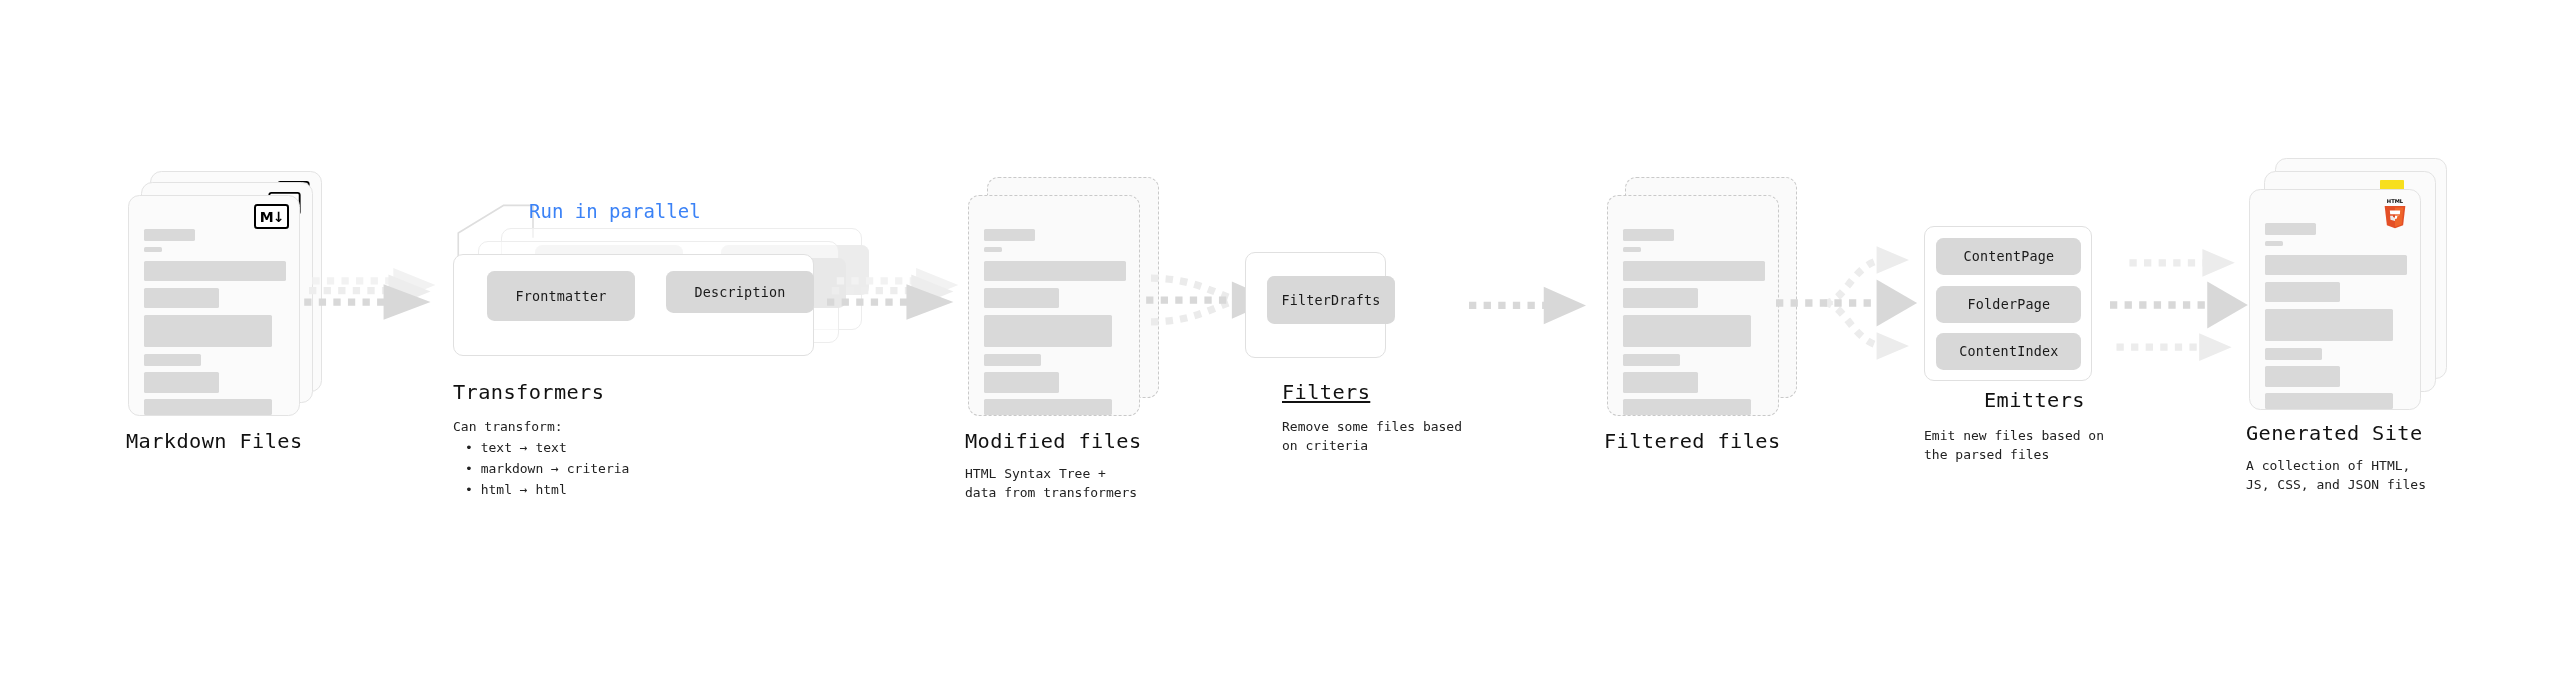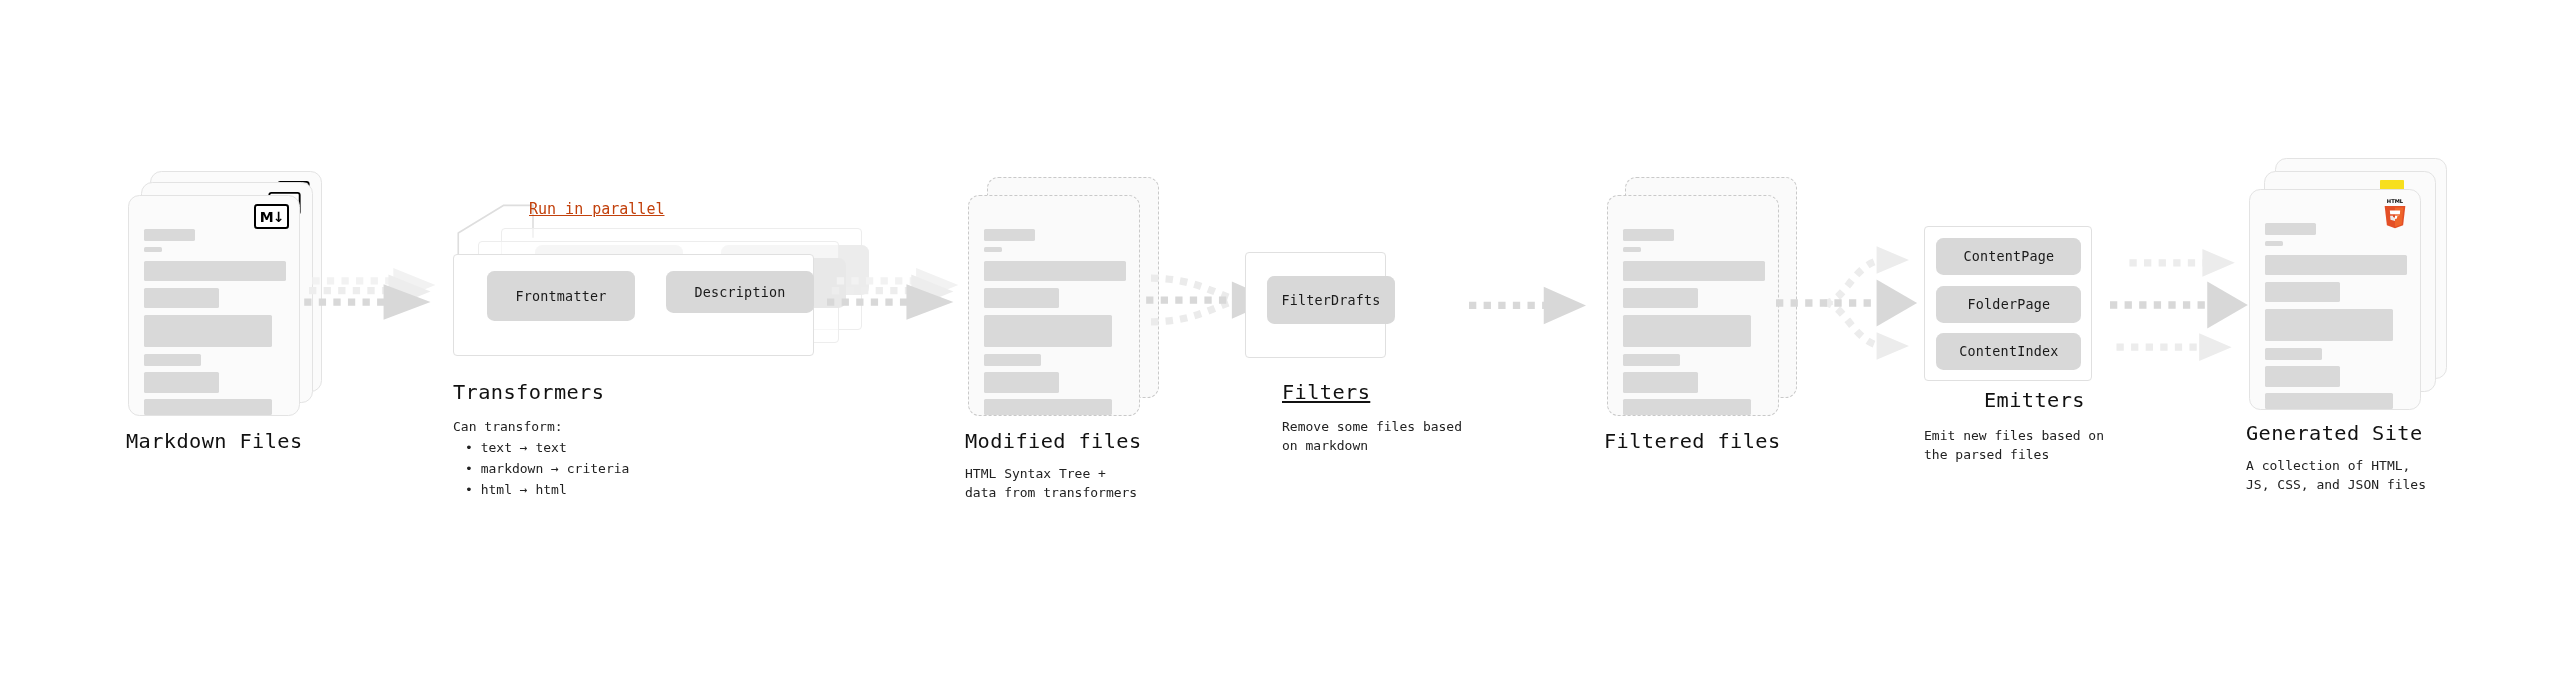--- a/index.html
+++ b/index.html
@@ -52,21 +52,21 @@
     font-size:4.1px;color:#fff;text-align:center;line-height:4.9px;
     font-family:"DejaVu Sans","Liberation Sans",sans-serif;font-weight:bold;
   }
   .js-badge{width:24.4px;height:16.3px;background:#f7df1e;border-radius:0.8px;}
   .html5-badge{width:28px;height:31px;position:relative;}
 
   
   .pbox{
     position:absolute;
     border:1.6px solid #e0e0e0;
-    border-radius:4px;
+    border-radius:10px;
     background:#ffffff;
     box-sizing:border-box;
   }
   .pbox.ghost{background:rgba(255,255,255,0.55);border-color:#ededed;}
   .chip{
     position:absolute;
     background:#d8d8d8;
     border-radius:7.3px;
     display:flex;align-items:center;justify-content:center;
     font-size:13.4px;color:#1a1a1a;letter-spacing:0.2px;white-space:nowrap;
@@ -77,21 +77,21 @@
   
   .title{
     position:absolute;white-space:nowrap;
     font-size:20.3px;letter-spacing:0.4px;color:#111;
   }
   .sub{
     position:absolute;white-space:pre;
     font-size:13px;line-height:1.45;color:#222;
   }
   .parallel-lbl{
-    position:absolute;font-size:15px;color:#c2410c;white-space:nowrap;text-decoration:underline;
+    position:absolute;font-size:19px;color:#3b82f6;white-space:nowrap;
   }
 
   svg{position:absolute;overflow:visible;}
   .dash-lane{position:absolute;}
 </style>
 </head>
 <body>
 
 <div class="stage">
 
@@ -212,21 +212,21 @@
     <line x1="0" y1="47" x2="112" y2="47" stroke="#d8d8d8" stroke-width="9" stroke-dasharray="9 9"></line>
     <polygon points="106,24 158,47 106,70" fill="#d8d8d8"></polygon>
   </svg>
 
   <div class="node">
     <div class="pbox" style="left:1216px;top:252px;width:141px;height:106px;margin-left:29px;">
       <div class="chip" style="left:21px;top:23px;width:128px;height:48px;">FilterDrafts</div>
     </div>
     <div class="title" style="left:1282px;top:380px;text-decoration:underline;">Filters</div>
     <div class="sub" style="left:1282px;top:418px;">Remove some files based
-on markdown</div>
+on criteria</div>
   </div>
 
   <svg class="dash-lane" style="left:1469px;top:289px;width:130px;height:41px;" viewBox="0 0 160 50" width="130" height="41">
     <line x1="0" y1="20" x2="98" y2="20" stroke="#d8d8d8" stroke-width="9" stroke-dasharray="9 9"></line>
     <polygon points="92,-3 144,20 92,43" fill="#d8d8d8"></polygon>
   </svg>
 
   <div class="node">
     <div class="doc dashed" style="left:1625px;top:177px;"></div>
     <div class="doc dashed" style="left:1607px;top:195px;">

